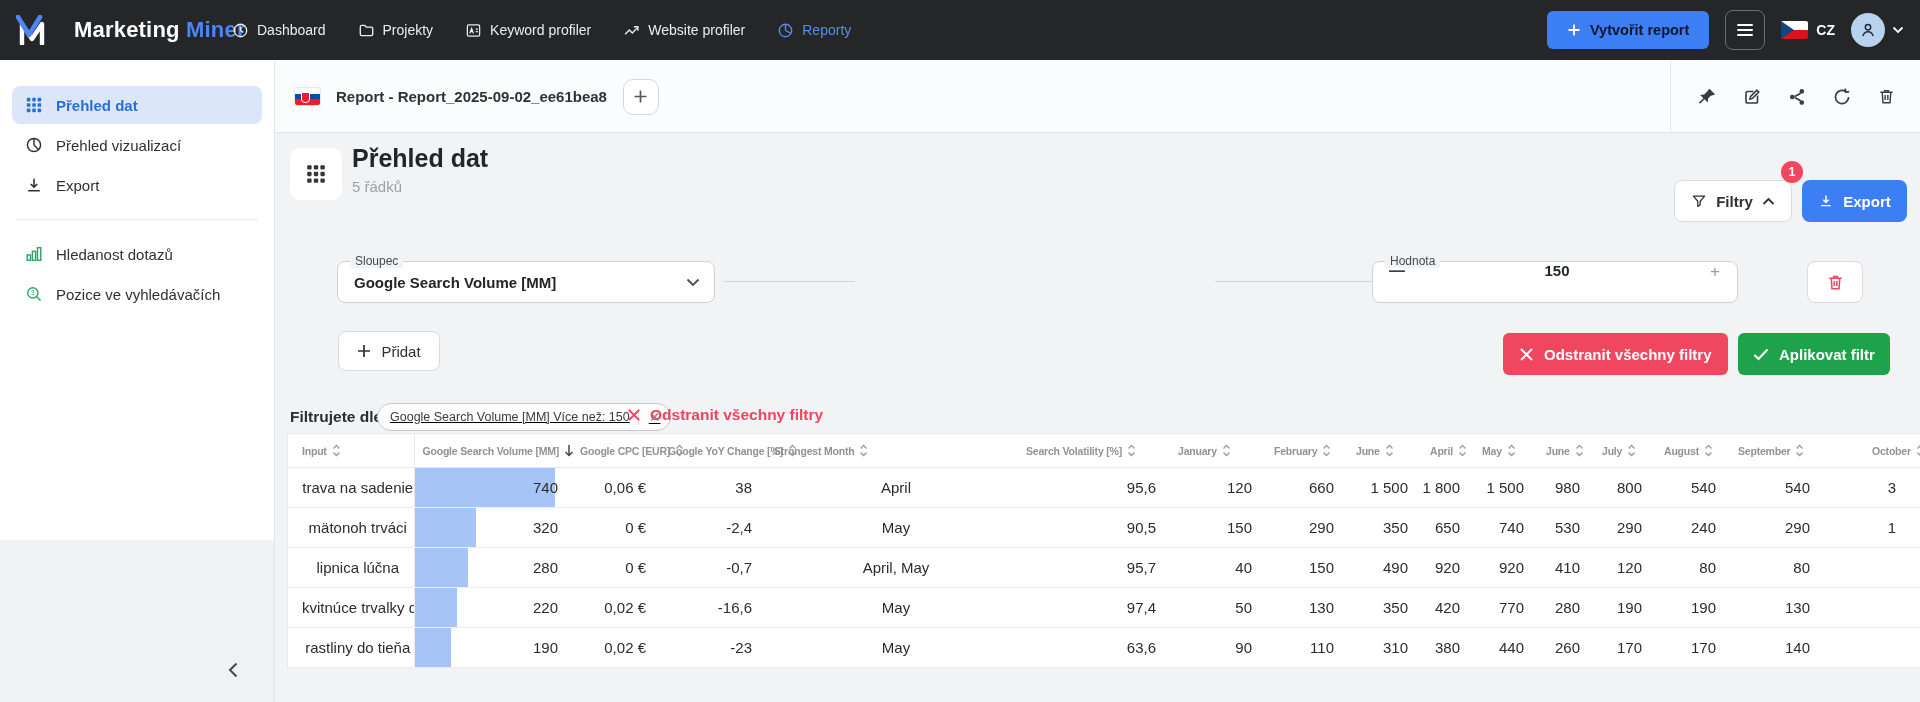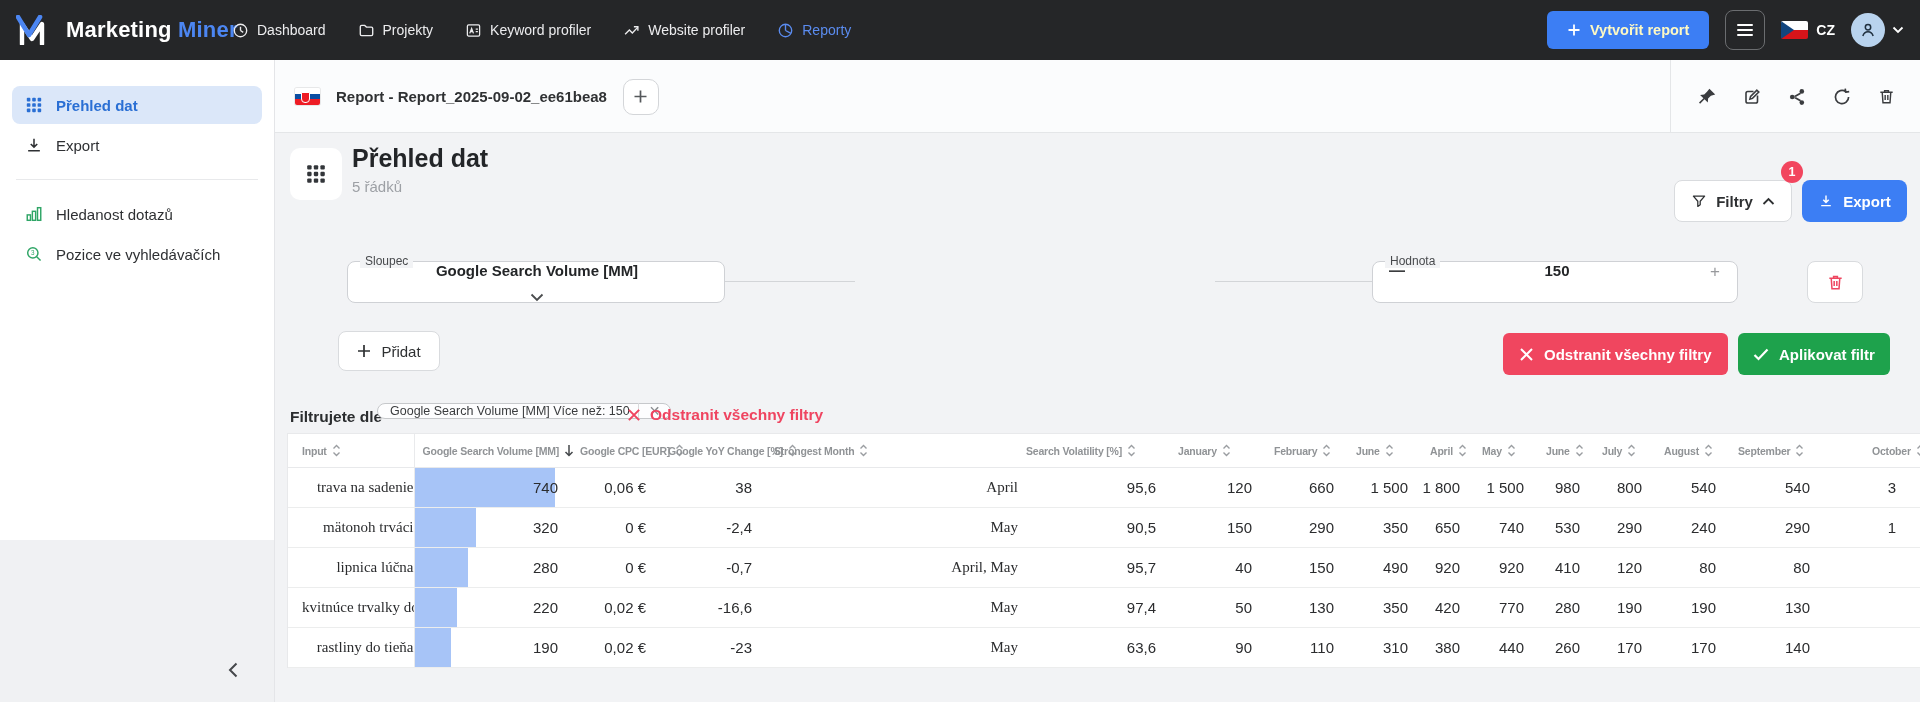--- a/index.html
+++ b/index.html
@@ -2,31 +2,31 @@
 <html><head>
 <meta charset="utf-8">
 <style>
   * { margin:0; padding:0; box-sizing:border-box; }
   html,body { width:1920px; height:702px; overflow:hidden;
     font-family:"Liberation Sans","DejaVu Sans",sans-serif; background:#f2f3f5; }
 
   
   .navbar { position:absolute; left:0; top:0; width:1920px; height:60px;
     background:#252628; display:flex; align-items:center; }
-  .brand { display:flex; align-items:center; gap:18px; margin-left:16px;justify-content:flex-end; }
+  .brand { display:flex; align-items:center; gap:26px; margin-left:16px;justify-content:flex-end; }
   .brand-text { font-size:22px; font-weight:700; color:#fff; letter-spacing:.2px; }
   .brand-text .mm-blue { color:#4c86f2; }
   .nav-items { position:absolute; left:232px; display:flex; gap:32px; align-items:center; }
   .nav-item { display:flex; align-items:center; gap:8px; color:#ececee; font-size:14px;
     text-decoration:none; cursor:pointer; }
   .nav-item svg { stroke:#ececee; }
   .nav-item.active { color:#5b8cf0; }
   .nav-item.active svg { stroke:#5b8cf0; }
   .nav-right { position:absolute; right:16px; display:flex; align-items:center; gap:16px; }
-  .btn-create { height:38px; background:#3c7ef4; border:none; border-radius:6px; color:#fef9c3;
+  .btn-create { height:38px; background:#3c7ef4; border:none; border-radius:6px; color:#0f172a;
     font-size:14.5px; font-weight:600; padding:0 20px; display:flex; align-items:center; gap:9px;
     cursor:pointer; font-family:inherit; }
   .btn-burger { width:40px; height:40px; border:1px solid #6b6d70; background:transparent;
     border-radius:8px; display:flex; align-items:center; justify-content:center; cursor:pointer; }
   .locale { display:flex; align-items:center; gap:8px; color:#fff; font-size:14px; font-weight:600; cursor:pointer; }
   .flag-cz { width:27px; height:18px; border-radius:2px; overflow:hidden; position:relative;
     background:linear-gradient(#fff 50%, #d7141a 50%); }
   .flag-cz::before { content:""; position:absolute; left:0; top:0; width:0; height:0;
     border-top:9px solid transparent; border-bottom:9px solid transparent; border-left:13px solid #11457e; }
   .user { display:flex; align-items:center; gap:7px; cursor:pointer; }
@@ -77,62 +77,62 @@
   .btn-export { position:absolute; left:1527px; top:47px; width:105px; height:42px; background:#3c7ef4;
     border:none; border-radius:8px; display:flex; align-items:center; justify-content:center; gap:9px;
     font-size:15px; font-weight:600; color:#fff; cursor:pointer; font-family:inherit; }
 
   .ffield { position:absolute; height:42px; background:#fff; border:1px solid #cfd1d5; border-radius:8px; }
   .ffield .flabel { position:absolute; top:-8px; left:12px; font-size:12px; color:#47494c;
     background:#f2f3f5; padding:0 5px; line-height:14px; }
   .fselect { display:flex; align-items:center; justify-content:space-between;
     padding:0 14px 0 16px; cursor:pointer; }
   .fselect .fval { font-size:15px; font-weight:600; color:#232527; }
-  .f-sloupec { left:72px; top:128px; width:378px;flex-direction:column; }
+  .f-sloupec { left:62px; top:128px; width:378px; }
   .f-operator { left:580px; top:128px; width:360px; }
   .f-hodnota { left:1097px; top:128px; width:366px; display:flex; }
   .conn { position:absolute; top:148px; height:1px; background:#d3d5d8; }
   .conn1 { left:448px; width:132px; } .conn2 { left:940px; width:157px; }
   .step-minus { width:48px; text-align:center; font-size:16px; font-weight:600; color:#3b3d3f; cursor:pointer; }
   .step-val { flex:1; text-align:center; font-size:15px; font-weight:600; color:#232527; }
   .step-plus { width:44px; text-align:center; font-size:17px; color:#97999c; cursor:pointer; }
   .btn-ftrash { position:absolute; left:1532px; top:128px; width:56px; height:42px; background:#fff;
     border:1px solid #d9dbde; border-radius:8px; display:flex; align-items:center; justify-content:center; cursor:pointer; }
   .btn-add { position:absolute; left:63px; top:198px; width:102px; height:40px; background:#fff;
     border:1px solid #d9dbde; border-radius:8px; display:flex; align-items:center; justify-content:center;
     gap:10px; font-size:15px; color:#2e3032; cursor:pointer; font-family:inherit; }
   .btn-removeall { position:absolute; left:1228px; top:200px; height:42px; background:#f0465f; border:none;
     border-radius:6px; color:#fff; font-size:15px; font-weight:600; padding:0 16px; display:flex;
     align-items:center; gap:10px; cursor:pointer; font-family:inherit; }
   .btn-apply { position:absolute; left:1463px; top:200px; height:42px; background:#1ea24c; border:none;
     border-radius:6px; color:#fff; font-size:15px; font-weight:600; padding:0 15px; display:flex;
     align-items:center; gap:10px; cursor:pointer; font-family:inherit; }
 
   .fi-label { position:absolute; left:15px; top:275px; font-size:15.5px; font-weight:700; color:#2b2d2f; }
-  .chip { position:absolute; left:102px; top:270px; height:16px; border:1px solid #c6c8cb; border-radius:14px;
-    background:#fdfdfe; display:flex; align-items:center; padding:0 8px 0 12px; gap:8px; }
+  .chip { position:absolute; left:102px; top:270px; height:28px; border:1px solid #c6c8cb; border-radius:14px;
+    background:#fdfdfe; display:flex; align-items:center; padding:0 8px 0 12px; gap:8px;text-decoration:underline; }
   .chip-text { font-size:12.5px; color:#3a3c3e; }
   .chip-sep { width:1px; height:16px; background:#d8dadc; }
   .chip-x { background:none; border:none; cursor:pointer; color:#8a8d90; font-size:14px; line-height:1;
     padding:0 2px; font-family:inherit; }
   .link-removeall { position:absolute; left:352px; top:273px; display:flex; align-items:center; gap:9px;
     color:#ef4460; font-size:15.5px; font-weight:600; cursor:pointer; background:none; border:none; font-family:inherit; }
 
   
   .table-wrap { position:absolute; left:12px; top:300px; background:#fff;
     border-top:1px solid #e8e9eb; border-left:1px solid #e8e9eb; }
   table { border-collapse:collapse; table-layout:fixed; width:1686px; }
   th { height:33px; font-size:10.5px; letter-spacing:-.2px; font-weight:700; color:#909396;
     text-align:left; padding-left:8px; white-space:nowrap; border-bottom:1px solid #e8e9eb;
     background:#fff; cursor:pointer; }
   th .sort { margin-left:5px; vertical-align:-2px; }
   td { height:40px; font-size:15px; color:#2b2c2e; border-bottom:1px solid #eceded;
     white-space:nowrap; overflow:hidden; position:relative; background:#fff; }
   td.al-right { text-align:right; padding-right:14px; }
-  td.al-left  { text-align:right; padding-left:8px;font-family:Liberation Serif, serif; }
+  td.al-left  { text-align:center; padding-left:8px; }
   th:first-child, td:first-child { border-right:1px solid #e9eaec; padding-left:14px; }
   td.oct { padding-right:78px; } th.oct { padding-left:48px; }
   td.barcell .bar { position:absolute; left:0; top:0; bottom:0; background:#a7c4f7; }
   td.barcell .cellv { position:relative; z-index:1; }
 </style>
 </head>
 <body>
 
 <header class="navbar">
   <div class="brand">
@@ -238,20 +238,29 @@
             <rect x="14" y="2" width="4" height="4" rx="1"></rect>
             <rect x="2" y="8" width="4" height="4" rx="1"></rect>
             <rect x="8" y="8" width="4" height="4" rx="1"></rect>
             <rect x="14" y="8" width="4" height="4" rx="1"></rect>
             <rect x="2" y="14" width="4" height="4" rx="1"></rect>
             <rect x="8" y="14" width="4" height="4" rx="1"></rect>
             <rect x="14" y="14" width="4" height="4" rx="1"></rect>
           </svg>
       </span>
       <span>Přehled dat</span>
+    </div>
+    <div class="sb-item">
+      <span style="display:flex">
+        <svg width="18" height="18" viewBox="0 0 20 20" fill="none" stroke="#2e3033" stroke-width="1.6">
+            <circle cx="10" cy="10" r="7.3"></circle>
+            <path d="M10 10V2.7M10 10l5.2 5.2"></path>
+          </svg>
+      </span>
+      <span>Přehled vizualizací</span>
     </div>
     <div class="sb-item">
       <span style="display:flex">
         <svg width="18" height="18" viewBox="0 0 20 20" fill="none" stroke="#2e3033" stroke-width="1.7">
             <path d="M10 3v9M6.4 8.8L10 12.4l3.6-3.6M3.5 16.5h13"></path>
           </svg>
       </span>
       <span>Export</span>
     </div>
     <div class="sb-divider"></div>

